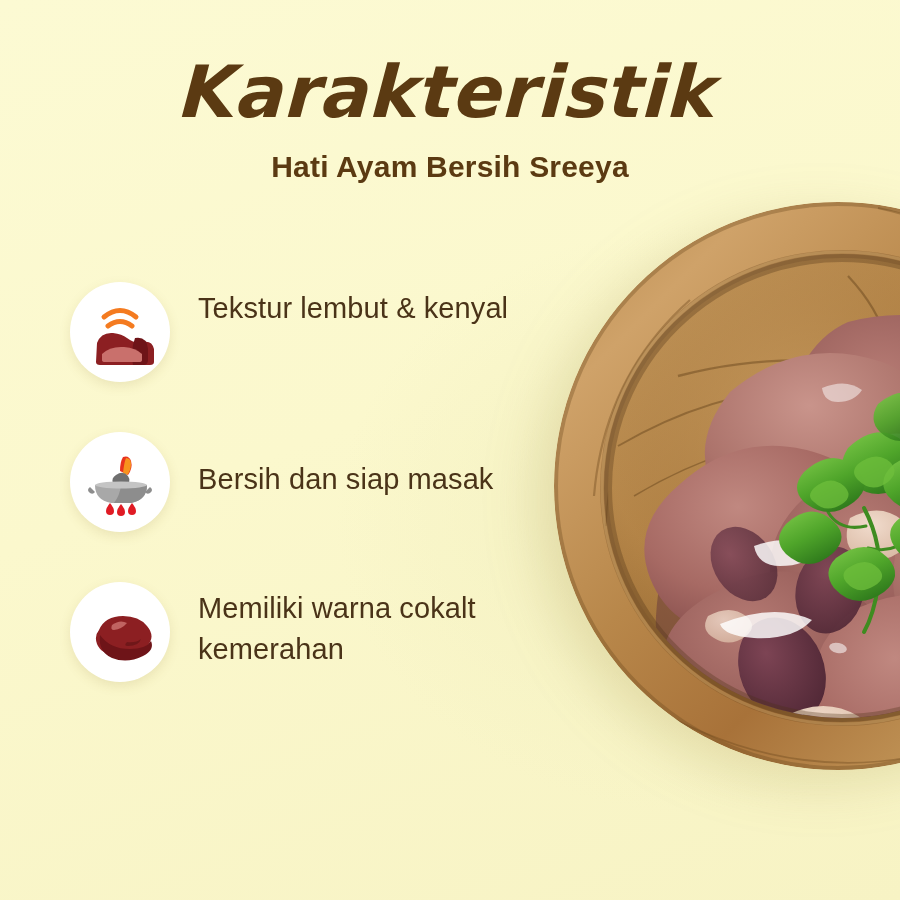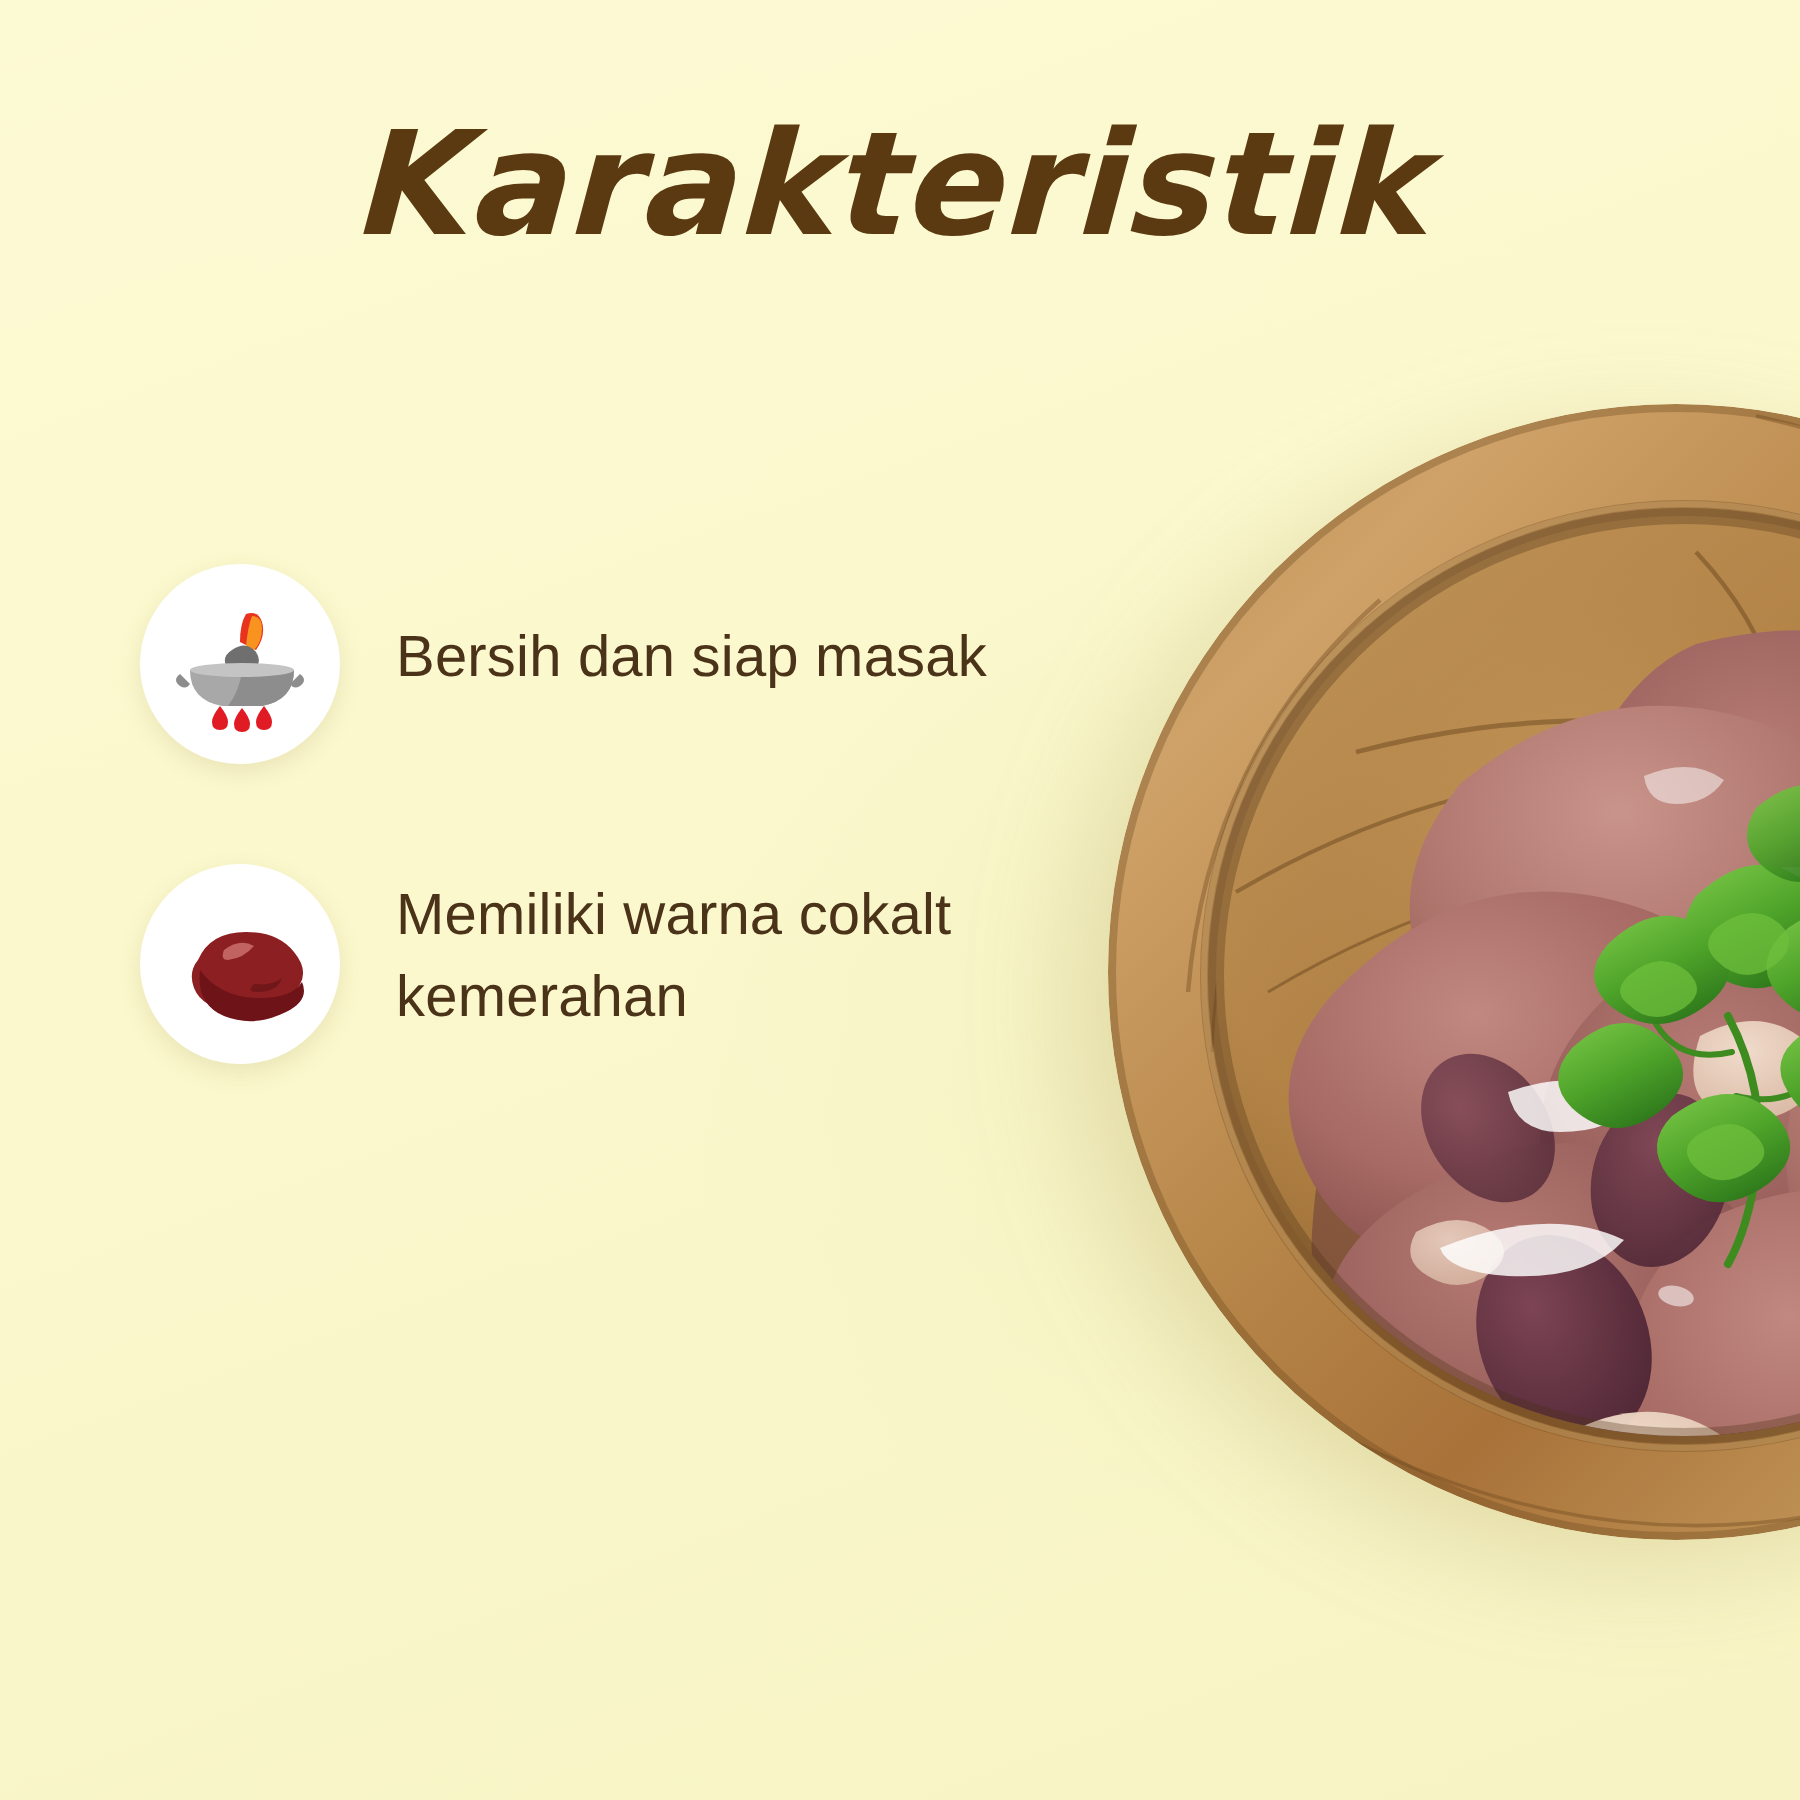--- a/index.html
+++ b/index.html
@@ -236,24 +236,41 @@
 
         <ellipse cx="294" cy="292" rx="234" ry="230" fill="none" stroke="#4f3315" stroke-width="8" opacity="0.32"></ellipse>
         <ellipse cx="294" cy="292" rx="240" ry="236" fill="none" stroke="#e0b87c" stroke-width="3" opacity="0.3"></ellipse>
         <circle cx="290" cy="290" r="282" fill="none" stroke="#6d4a20" stroke-width="4" opacity="0.35"></circle>
       </g>
     </svg>
   </div>
 
   <div class="header">
     <div class="title">Karakteristik</div>
+    <div class="subtitle">Hati Ayam Bersih Sreeya</div>
   </div>
 
   <div class="features">
 
+    <div class="feature">
+      <div class="badge">
+        <span>
+          <svg width="70" height="70" viewBox="0 0 70 70" xmlns="http://www.w3.org/2000/svg">
+            <g fill="none" stroke="#f47b20" stroke-width="5" stroke-linecap="round">
+              <path d="M19 20 q16 -13 32 0"></path>
+              <path d="M23 29 q12 -9 24 0"></path>
+            </g>
+            <path d="M12 46 q4 -11 16 -10 q9 1 14 5 q8 6 16 4 q9 -2 11 7 l0 13 q0 3 -4 3 l-50 0 q-4 0 -4 -3 Z" fill="#8c1f22"></path>
+            <path d="M50 41 q12 -2 13 11 l0 11 q0 5 -5 5 l-10 0 q-3 -13 2 -27Z" fill="#6e1418"></path>
+            <path d="M17 57 q8 -8 22 -7 q12 1 18 7 l0 6 q0 2 -3 2 l-34 0 q-3 0 -3 -2Z" fill="#c9706c"></path>
+          </svg>
+        </span>
+      </div>
+      <div class="feature-text">Tekstur lembut &amp; kenyal</div>
+    </div>
 
     <div class="feature single">
       <div class="badge">
         <span>
           <svg width="70" height="70" viewBox="0 0 70 70" xmlns="http://www.w3.org/2000/svg">
             <path d="M38 10 q6 -2 8 4 q2 7 -3 14 l-8 -4 q0 -9 3 -14Z" fill="#e8331e"></path>
             <path d="M41 11 q5 0 5 6 q0 7 -4 11 l-4 -2 q1 -10 3 -15Z" fill="#f7931e"></path>
             <path d="M31 28 q7 -5 12 1 q4 6 -3 10 q-8 4 -12 -3 q-2 -5 3 -8Z" fill="#6f6f6f"></path>
             <path d="M10 38 l52 0 q0 15 -16 18 l-20 0 q-16 -3 -16 -18Z" fill="#a8a8a8"></path>
             <path d="M36 38 l26 0 q0 15 -16 18 l-17 0 q6 -8 7 -18Z" fill="#8d8d8d"></path>

